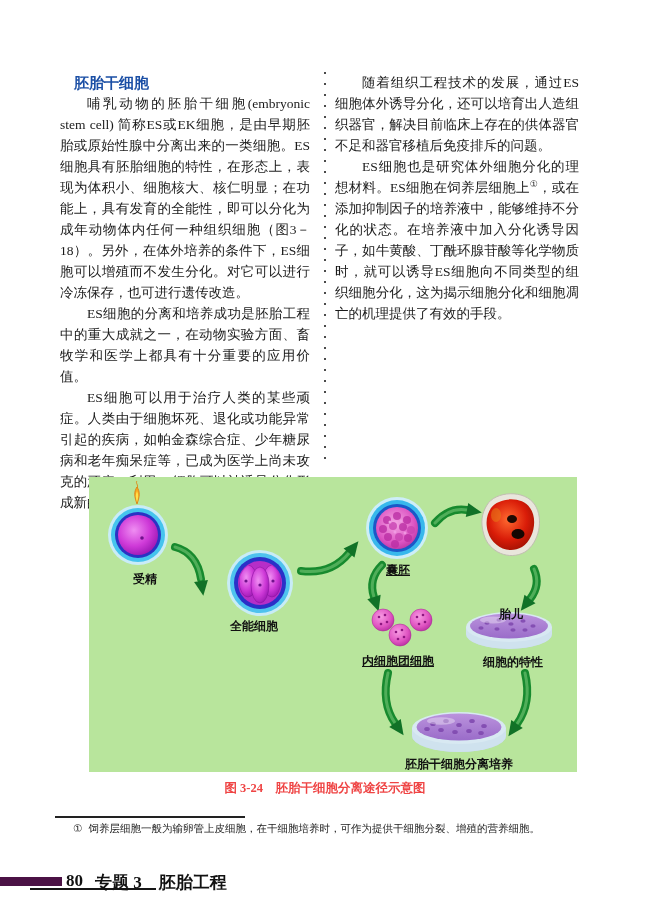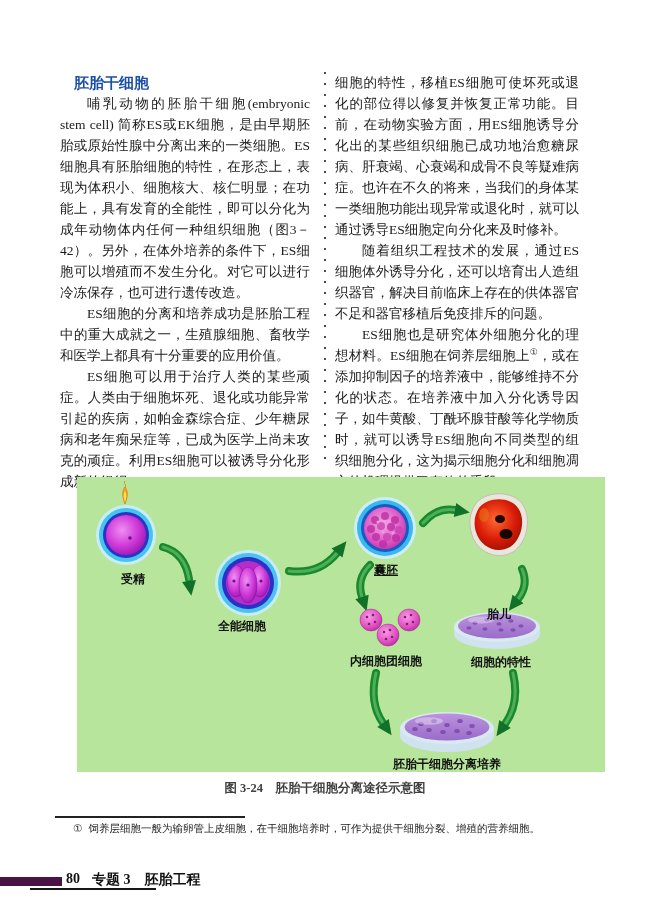--- a/index.html
+++ b/index.html
@@ -21,62 +21,60 @@
     font-family:"Liberation Sans","DejaVu Sans",sans-serif;
     font-weight:bold; font-size:15px; line-height:21px;
     color:var(--heading-blue,#1b4fa5); padding-left:14px;
   }
   .text-columns p { margin:0; font-size:13.5px; line-height:21px; text-align:justify; }
   .indent { text-indent:2em; }
   sup.refmark { font-size:9px; vertical-align:super; line-height:0; }
 
   
   .figure-box {
-    position:absolute; left:77px; top:477px; width:488px; height:295px;
+    position:absolute; left:89px; top:477px; width:488px; height:295px;
     background:var(--diagram-bg,#b8e59c);
-    padding-left:40px;
   }
   .figure-box svg { position:absolute; left:0; top:0; }
   .fig-label {
     position:absolute; transform:translateX(-50%); white-space:nowrap;
     font-weight:bold; font-size:12px; color:#111;
   }
   .caption {
     position:absolute; left:0; top:780px; width:650px; text-align:center;
-    font-weight:bold; font-size:12.5px; color:#404040;
+    font-weight:bold; font-size:12.5px; color:#ef4444;
   }
 
   
   .footnote-rule { position:absolute; left:55px; top:816px; width:190px; height:2px; background:#222; }
   .footnote { position:absolute; left:73px; top:822px; width:520px; font-size:10.5px; color:#222; }
   .footnote .fn-marker { margin-right:6px; }
 
   
   .footer-bar  { position:absolute; left:0;  top:877px; width:62px;  height:9px; background:var(--footer-purple,#4b1245); }
   .footer-line { position:absolute; left:30px; top:888px; width:126px; height:2px; background:#161616; }
   .footer-text {
     position:absolute; left:66px; top:871px; display:flex; gap:12px;
-    font-weight:bold; font-size:14px; color:#111;
+    font-weight:bold; font-size:17px; color:#111;
   }
 </style>
 </head>
 <body>
 
 <div class="page">
 
   <div class="text-columns">
     <div class="col-left">
       <div class="heading">胚胎干细胞</div>
-      <p class="indent">哺乳动物的胚胎干细胞(embryonic stem cell) 简称ES或EK细胞，是由早期胚胎或原始性腺中分离出来的一类细胞。ES细胞具有胚胎细胞的特性，在形态上，表现为体积小、细胞核大、核仁明显；在功能上，具有发育的全能性，即可以分化为成年动物体内任何一种组织细胞（图3－42）。另外，在体外培养的条件下，ES细胞可以增殖而不发生分化。对它可以进行冷冻保存，也可进行遗传改造。</p>
-      <p class="indent">ES细胞的分离和培养成功是胚胎工程中的重大成就之一，生殖腺细胞、畜牧学和医学上都具有十分重要的应用价值。</p>
+      <p class="indent">哺乳动物的胚胎干细胞(embryonic stem cell) 简称ES或EK细胞，是由早期胚胎或原始性腺中分离出来的一类细胞。ES细胞具有胚胎细胞的特性，在形态上，表现为体积小、细胞核大、核仁明显；在功能上，具有发育的全能性，即可以分化为成年动物体内任何一种组织细胞（图3－18）。另外，在体外培养的条件下，ES细胞可以增殖而不发生分化。对它可以进行冷冻保存，也可进行遗传改造。</p>
+      <p class="indent">ES细胞的分离和培养成功是胚胎工程中的重大成就之一，在动物实验方面、畜牧学和医学上都具有十分重要的应用价值。</p>
       <p class="indent">ES细胞可以用于治疗人类的某些顽症。人类由于细胞坏死、退化或功能异常引起的疾病，如帕金森综合症、少年糖尿病和老年痴呆症等，已成为医学上尚未攻克的顽症。利用ES细胞可以被诱导分化形成新的组织</p>
     </div>
     <div class="col-divider"></div>
     <div class="col-right">
-      <p>细胞的特性，移植ES细胞可使坏死或退化的部位得以修复并恢复正常功能。目前，在动物实验方面，用ES细胞诱导分化出的某些组织细胞已成功地治愈糖尿病、肝衰竭、心衰竭和成骨不良等疑难病症。也许在不久的将来，当我们的身体某一类细胞功能出现异常或退化时，就可以通过诱导ES细胞定向分化来及时修补。</p>
       <p class="indent">随着组织工程技术的发展，通过ES细胞体外诱导分化，还可以培育出人造组织器官，解决目前临床上存在的供体器官不足和器官移植后免疫排斥的问题。</p>
       <p class="indent"><span>ES细胞也是研究体外细胞分化的理想材料。ES细胞在饲养层细胞上</span><sup class="refmark">①</sup><span>，或在添加抑制因子的培养液中，能够维持不分化的状态。在培养液中加入分化诱导因子，如牛黄酸、丁酰环腺苷酸等化学物质时，就可以诱导ES细胞向不同类型的组织细胞分化，这为揭示细胞分化和细胞凋亡的机理提供了有效的手段。</span></p>
     </div>
   </div>
 
   <div class="figure-box">
     <svg width="488" height="295" viewBox="0 0 488 295">
       <defs>
         <radialGradient id="gMag" cx="40%" cy="38%" r="72%">
           <stop offset="0%" stop-color="#ef8ef2"></stop>
@@ -265,21 +263,21 @@
             <ellipse cx="338" cy="252" rx="2.8" ry="2"></ellipse>
         </g>
         <ellipse cx="352" cy="244" rx="14" ry="3.8" fill="#ffffff" opacity="0.35"></ellipse>
       </g>
     </svg>
 
     <div class="fig-label" style="left:56px;  top:94px;">受精</div>
     <div class="fig-label" style="left:165px; top:141px;">全能细胞</div>
     <div class="fig-label" style="left:309px; top:85px;text-decoration:underline;">囊胚</div>
     <div class="fig-label" style="left:422px; top:85px;margin-top:44px;">胎儿</div>
-    <div class="fig-label" style="left:309px; top:176px;">内细胞团细胞</div>
+    <div class="fig-label" style="left:309px; top:176px;text-decoration:underline;">内细胞团细胞</div>
     <div class="fig-label" style="left:424px; top:177px;">细胞的特性</div>
     <div class="fig-label" style="left:370px; top:279px;">胚胎干细胞分离培养</div>
   </div>
 
   <div class="caption">图 3-24　胚胎干细胞分离途径示意图</div>
 
   <div class="footnote-rule"></div>
   <div class="footnote">
     <span class="fn-marker">①</span><span>饲养层细胞一般为输卵管上皮细胞，在干细胞培养时，可作为提供干细胞分裂、增殖的营养细胞。</span>
   </div>

